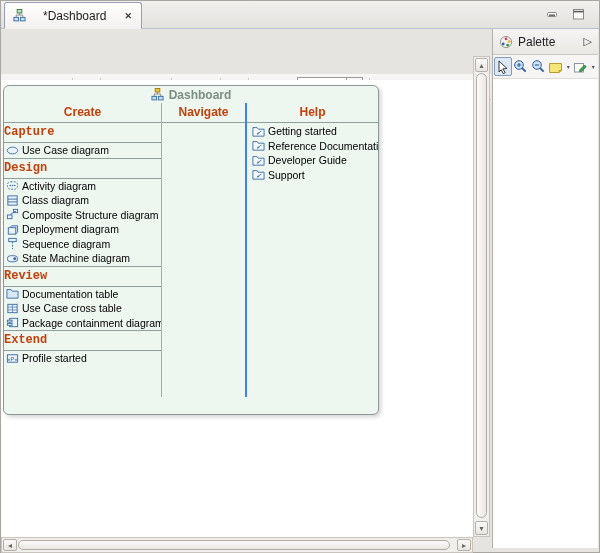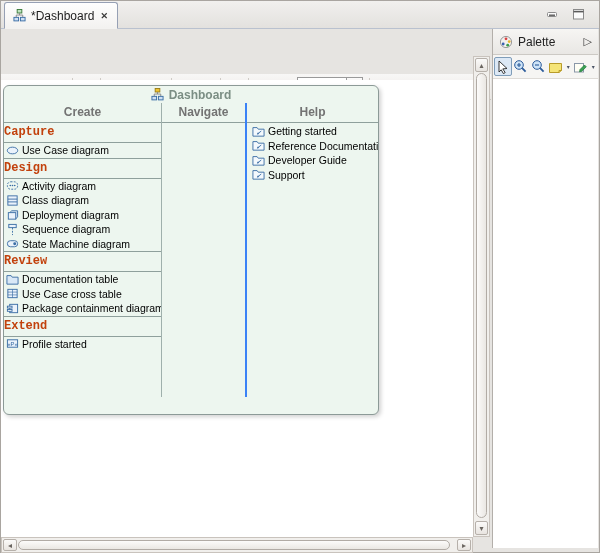--- a/index.html
+++ b/index.html
@@ -1,21 +1,21 @@
 <!DOCTYPE html>
 <html><head>
 <meta charset="utf-8">
 <style>
   html,body{margin:0;padding:0;}
   body{width:600px;height:553px;font-family:"Liberation Sans",sans-serif;background:#e6e4e1;overflow:hidden;position:relative;}
   #window{position:absolute;inset:0;border:1px solid #a9a5a0;box-sizing:border-box;background:#e6e4e1;}
 
   
   .tabbar{position:absolute;top:0;left:0;right:0;height:27px;background:linear-gradient(#f1f0ee,#e3e1de);border-bottom:1px solid #b9c1cf;}
-  .tab{position:absolute;left:3px;bottom:-1px;height:25px;display:flex;align-items:center;gap:5px;padding:0 8px;
+  .tab{position:absolute;left:3px;bottom:-1px;height:25px;display:flex;align-items:center;gap:17px;padding:0 8px;
        background:linear-gradient(#fefefe,#f3f2f0);border:1px solid #96a0b4;border-bottom:1px solid #f3f2f0;
        border-radius:3px 3px 0 0;font-size:12px;color:#1c1c1c;}
   .tab-close{font-size:9px;font-weight:bold;color:#3a3a3a;padding:0 1px;cursor:default;}
   .winbtns{position:absolute;right:14px;top:7px;display:flex;gap:13px;align-items:center;}
 
   
   .toolbar{position:absolute;top:28px;left:0;width:490px;height:26px;background:linear-gradient(#f8f7f6,#e9e6e3);
            border-bottom:1px solid #c8c4bf;display:flex;align-items:center;padding-left:4px;box-sizing:border-box;margin-top:45px;}
   .tbtn{width:21px;height:22px;display:flex;align-items:center;justify-content:center;border-radius:3px;}
   .tdrop{width:11px;height:22px;display:flex;align-items:center;justify-content:center;font-size:7px;color:#4d5668;}
@@ -49,21 +49,21 @@
 
   
   .dash{position:absolute;left:2px;top:60px;width:376px;height:330px;background:#edf6ef;border:1px solid #8c9a97;
         border-radius:6px;box-shadow:2px 2px 4px rgba(0,0,0,0.18);box-sizing:border-box;overflow:hidden;}
   .dash-title{height:17px;display:flex;align-items:center;justify-content:center;gap:5px;font-weight:bold;font-size:12px;color:#7b8e84;}
   .dash-cols{display:flex;height:294px;}
   .dcol{box-sizing:border-box;overflow:hidden;}
   .col-create{width:158px;border-right:1px solid #9fb0ac;}
   .col-nav{width:85px;border-right:2px solid #3b82f6;}
   .col-help{flex:1;}
-  .col-header{height:19px;line-height:19px;text-align:center;font-weight:bold;font-size:12px;color:#737373;border-bottom:1px solid #8fa09c;}
+  .col-header{height:19px;line-height:19px;text-align:center;font-weight:bold;font-size:12px;color:#c2410c;border-bottom:1px solid #8fa09c;}
   .sec-header{height:19px;line-height:19px;text-align:left;font-weight:bold;font-size:12px;color:#c2410c;border-bottom:1px solid #8fa09c;font-family:Liberation Mono, monospace;}
   .bt{border-top:1px solid #8fa09c;}
   .item{display:flex;align-items:center;height:14.5px;padding-left:2px;gap:3px;font-size:10.5px;color:#000;white-space:nowrap;cursor:default;}
   .help-items{padding-top:1px;}
   .help-items .item{padding-left:5px;}
   .ic{flex:0 0 auto;display:block;}
 </style>
 </head>
 <body>
 
@@ -276,20 +276,29 @@
                 <circle cx="9.4" cy="7" r="0.9" fill="#3b6ea5"></circle>
             </svg>
             <span>Activity diagram</span>
           </div>
           <div class="item">
             <svg class="ic" width="13" height="13" viewBox="0 0 14 14">
               <rect x="2" y="2" width="10" height="10" fill="#eaf2fb" stroke="#3b6ea5"></rect>
               <path d="M2 5.5h10M2 8.5h10" stroke="#3b6ea5"></path>
             </svg>
             <span>Class diagram</span>
+          </div>
+          <div class="item">
+            <svg class="ic" width="13" height="13" viewBox="0 0 14 14">
+              <rect x="1.5" y="7.5" width="5" height="4" fill="#eaf2fb" stroke="#3b6ea5"></rect>
+              <rect x="8" y="1.5" width="4.5" height="3.5" fill="#eaf2fb" stroke="#3b6ea5"></rect>
+              <path d="M4.5 7L10 3.8" stroke="#3b6ea5"></path>
+              <polygon points="10.8,3.2 8.8,3.6 10.2,5" fill="#3b6ea5"></polygon>
+            </svg>
+            <span>Composite Structure diagram</span>
           </div>
           <div class="item">
             <svg class="ic" width="13" height="13" viewBox="0 0 14 14">
               <path d="M4 5l2.2-2h6.3v6.5L10.3 12" fill="#dbe8f6" stroke="#3b6ea5"></path>
               <rect x="2.5" y="5" width="8" height="7" fill="#eaf2fb" stroke="#3b6ea5"></rect>
             </svg>
             <span>Deployment diagram</span>
           </div>
           <div class="item">
             <svg class="ic" width="13" height="13" viewBox="0 0 14 14">

